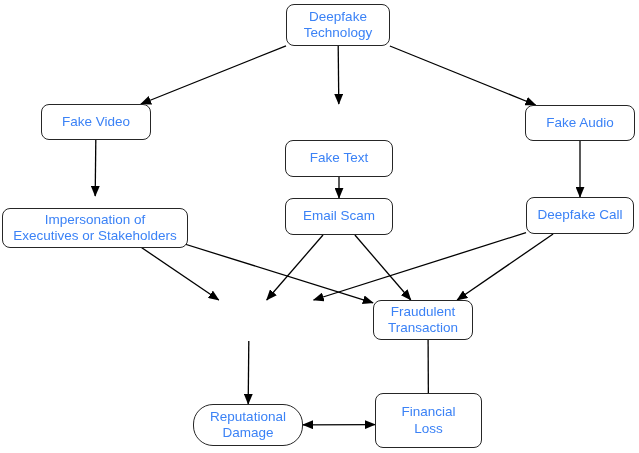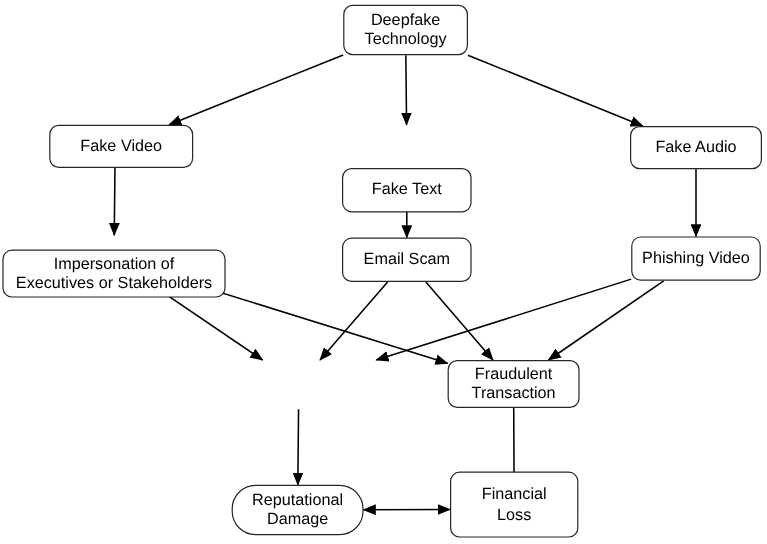--- a/index.html
+++ b/index.html
@@ -30,32 +30,32 @@
     background: #ffffff;
     border: 1.3px solid #262626;
     border-radius: 8px;
     display: flex;
     align-items: center;
     justify-content: center;
     text-align: center;
     white-space: pre;
     font-size: 13.5px;
     line-height: 1.22;
-    color: #000000;
+    color: #3b82f6;
     z-index: 2;
   }
   .n-deepfake      { left: 286px; top: 4px;   width: 104px; height: 42px; }
-  .n-fakevideo     { left: 41px;  top: 104px; width: 120px; height: 36px; }
+  .n-fakevideo     { left: 41px;  top: 104px; width: 110px; height: 36px; }
   .n-faketext      { left: 285px; top: 104px; width: 108px; height: 37px; margin-top: 36px; }
   .n-fakeaudio     { left: 525px; top: 105px; width: 110px; height: 36px; }
   .n-impersonation { left: 2px;   top: 208px; width: 186px; height: 40px; }
   .n-emailscam     { left: 285px; top: 198px; width: 108px; height: 37px; }
   .n-phishing      { left: 526px; top: 197px; width: 108px; height: 37px; }
   .n-leakage       { left: 172px; top: 300px; width: 154px; height: 41px; }
-  .n-fraudulent    { left: 373px; top: 300px; width: 110px; height: 40px; }
+  .n-fraudulent    { left: 373px; top: 300px; width: 100px; height: 40px; }
   .n-reputational  { left: 193px; top: 404px; width: 110px; height: 42px; border-radius: 20px; }
   .n-financial     { left: 375px; top: 393px; width: 107px; height: 55px; }
 </style>
 </head>
 <body>
 
 <div id="canvas">
 
   <svg id="edges" viewBox="0 0 639 453">
     <defs>
@@ -81,21 +81,21 @@
     </svg>
 
   <div class="node n-deepfake">Deepfake
 Technology</div>
   <div class="node n-fakevideo">Fake Video</div>
   <div class="node n-faketext">Fake Text</div>
   <div class="node n-fakeaudio">Fake Audio</div>
   <div class="node n-impersonation">Impersonation of
 Executives or Stakeholders</div>
   <div class="node n-emailscam">Email Scam</div>
-  <div class="node n-phishing">Phishing Video</div>
+  <div class="node n-phishing">Deepfake Call</div>
   <div class="node n-fraudulent">Fraudulent
 Transaction</div>
   <div class="node n-reputational">Reputational
 Damage</div>
   <div class="node n-financial">Financial
 Loss</div>
 
 </div>
 
 </body></html>

